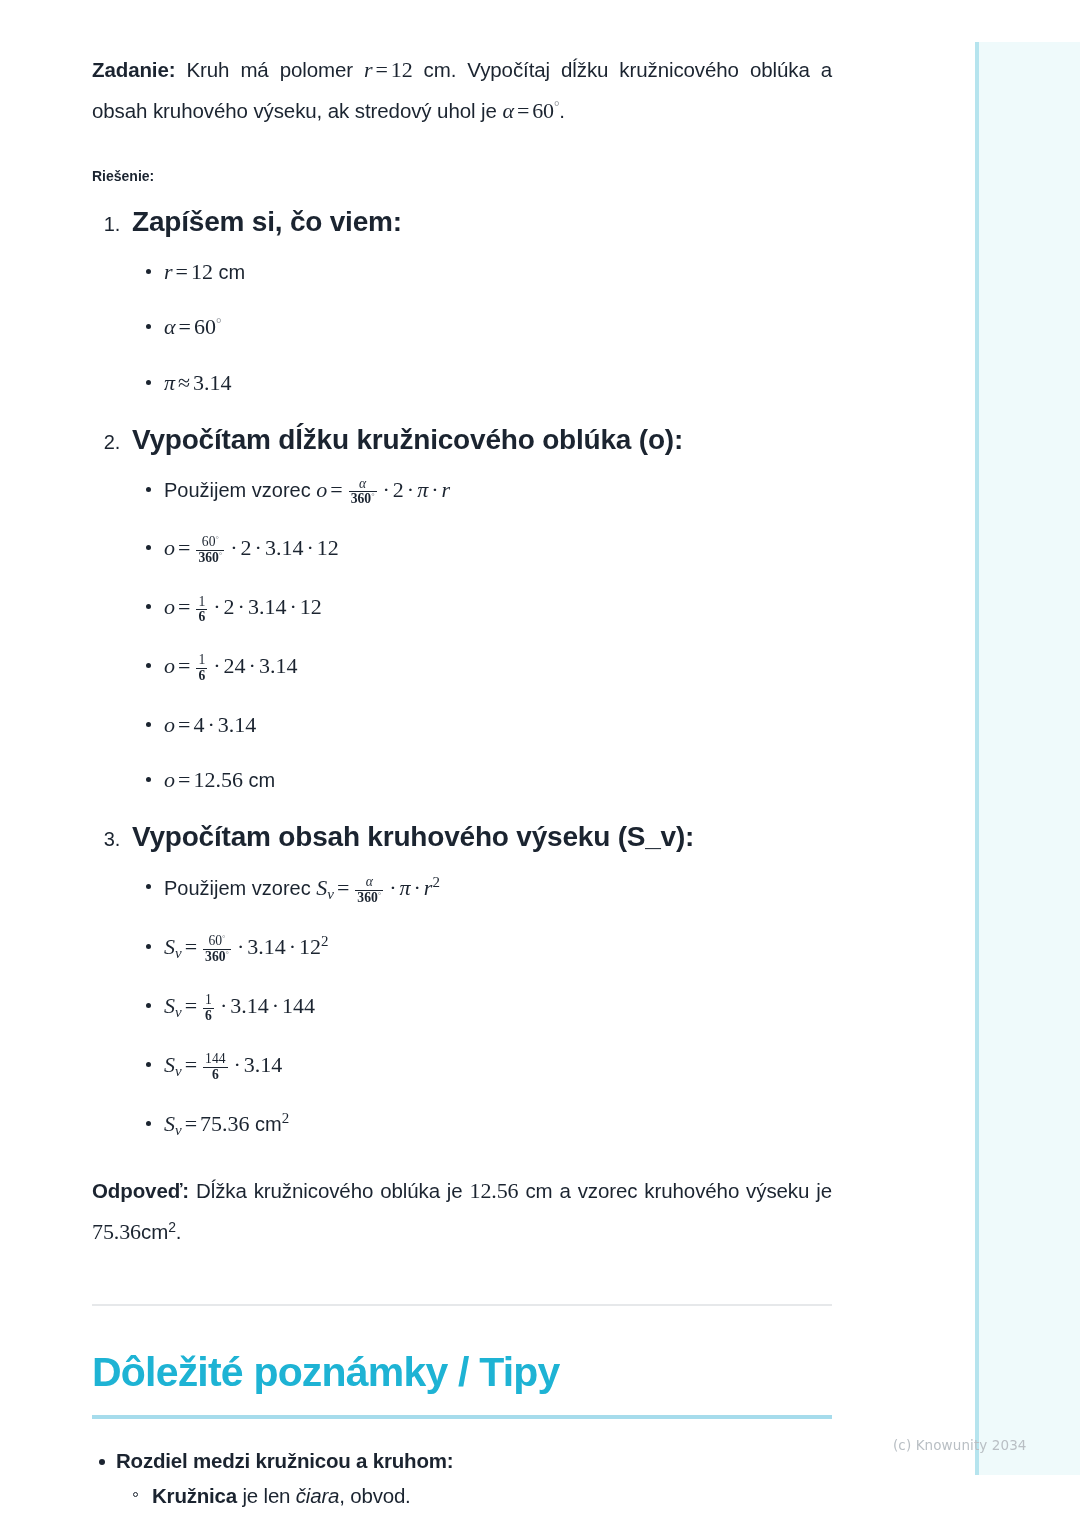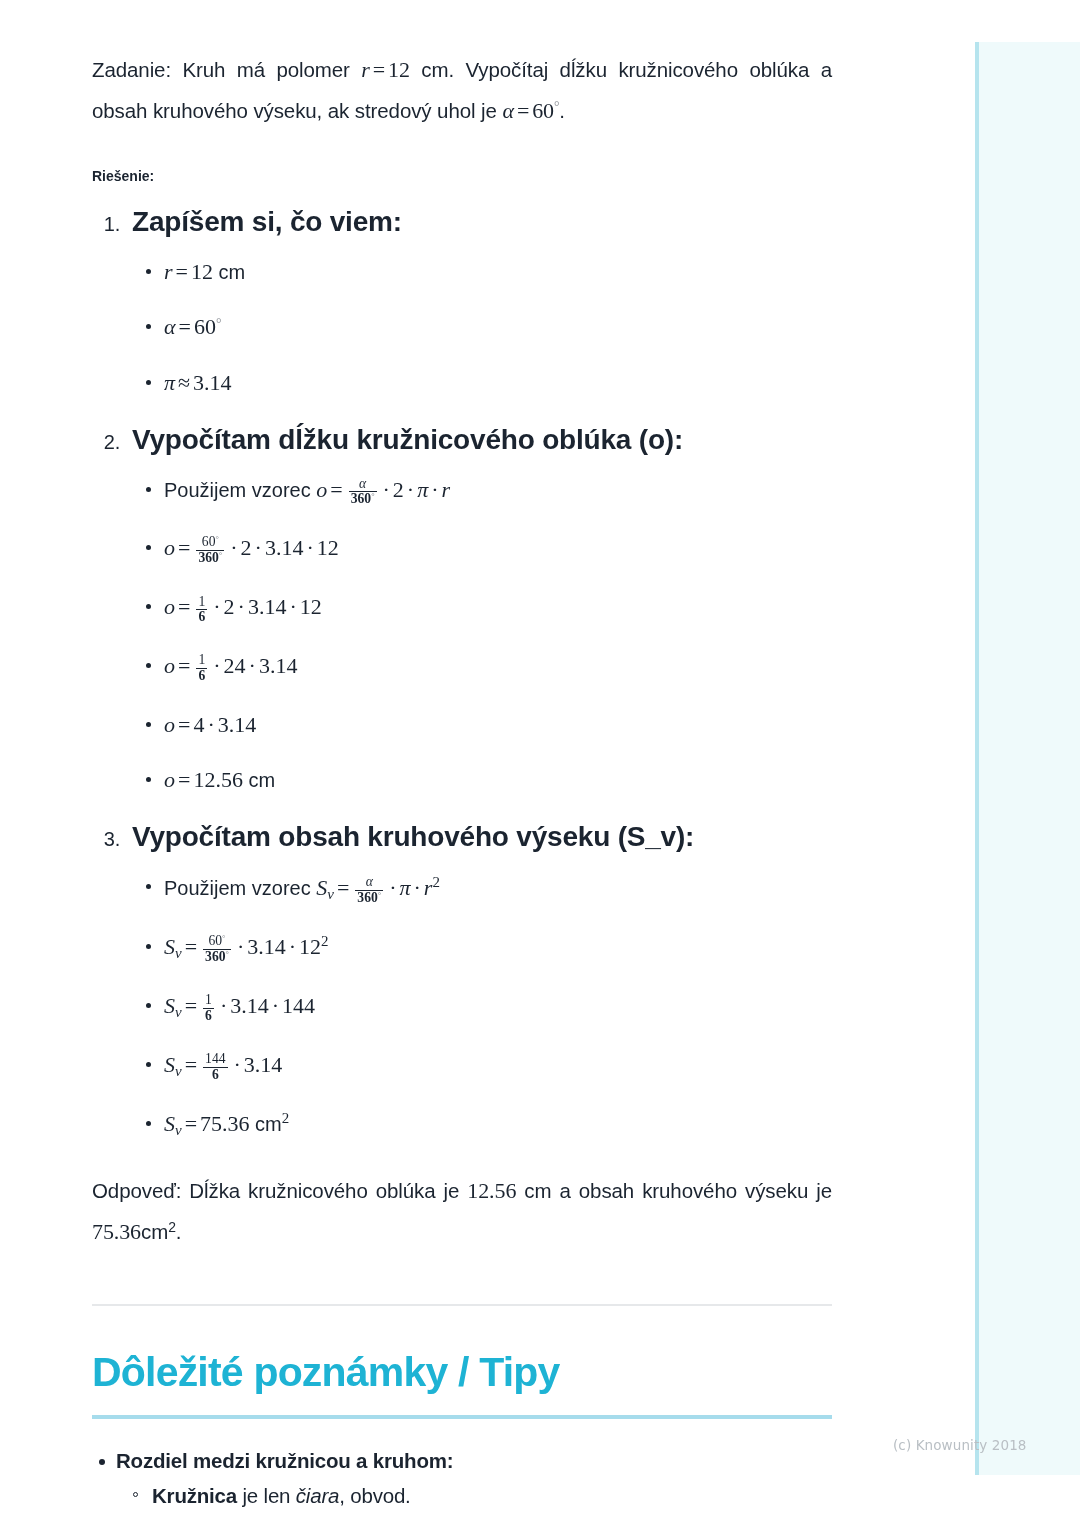--- a/index.html
+++ b/index.html
@@ -38,21 +38,21 @@
   
   .para {
     font-size: 20.5px;
     line-height: 1.86;
     text-align: justify;
     margin: 0 0 0 0;
     color: #1b2430;
     letter-spacing: -0.1px;
   }
   .para.answer { margin-top: 30px; }
-  .lead { font-weight: normal; }
+  .lead { font-weight: bold; }
 
   .subhead {
     font-size: 14px;
     font-weight: bold;
     margin-top: 36px;
     color: #1b2430;
   }
 
   
   ol.steps {
@@ -326,21 +326,21 @@
         </li>
       </ul>
     </li>
   </ol>
 
   <p class="para answer">
     <span class="lead">Odpoveď:</span>
     <span>Dĺžka kružnicového oblúka je</span>
     <span class="math">12.56</span>
     <span>cm</span>
-    <span>a obsah kruhového výseku je</span>
+    <span>a vzorec kruhového výseku je</span>
     <span class="math">75.36</span><span>cm</span><sup class="msup">2</sup><span>.</span>
   </p>
 
   <hr class="divider">
 
   <h2 class="tips-heading">Dôležité poznámky / Tipy</h2>
   <hr class="tips-rule">
 
   <ul class="tips">
     <li>
@@ -349,13 +349,13 @@
         <li>
           <span class="bold">Kružnica</span><span> je len </span><span class="ital">čiara</span><span>, obvod.</span>
         </li>
 
       </ul>
     </li>
   </ul>
 
 </div>
 
-<div id="watermark">(c) Knowunity 2018</div>
+<div id="watermark">(c) Knowunity 2034</div>
 
 </body></html>

